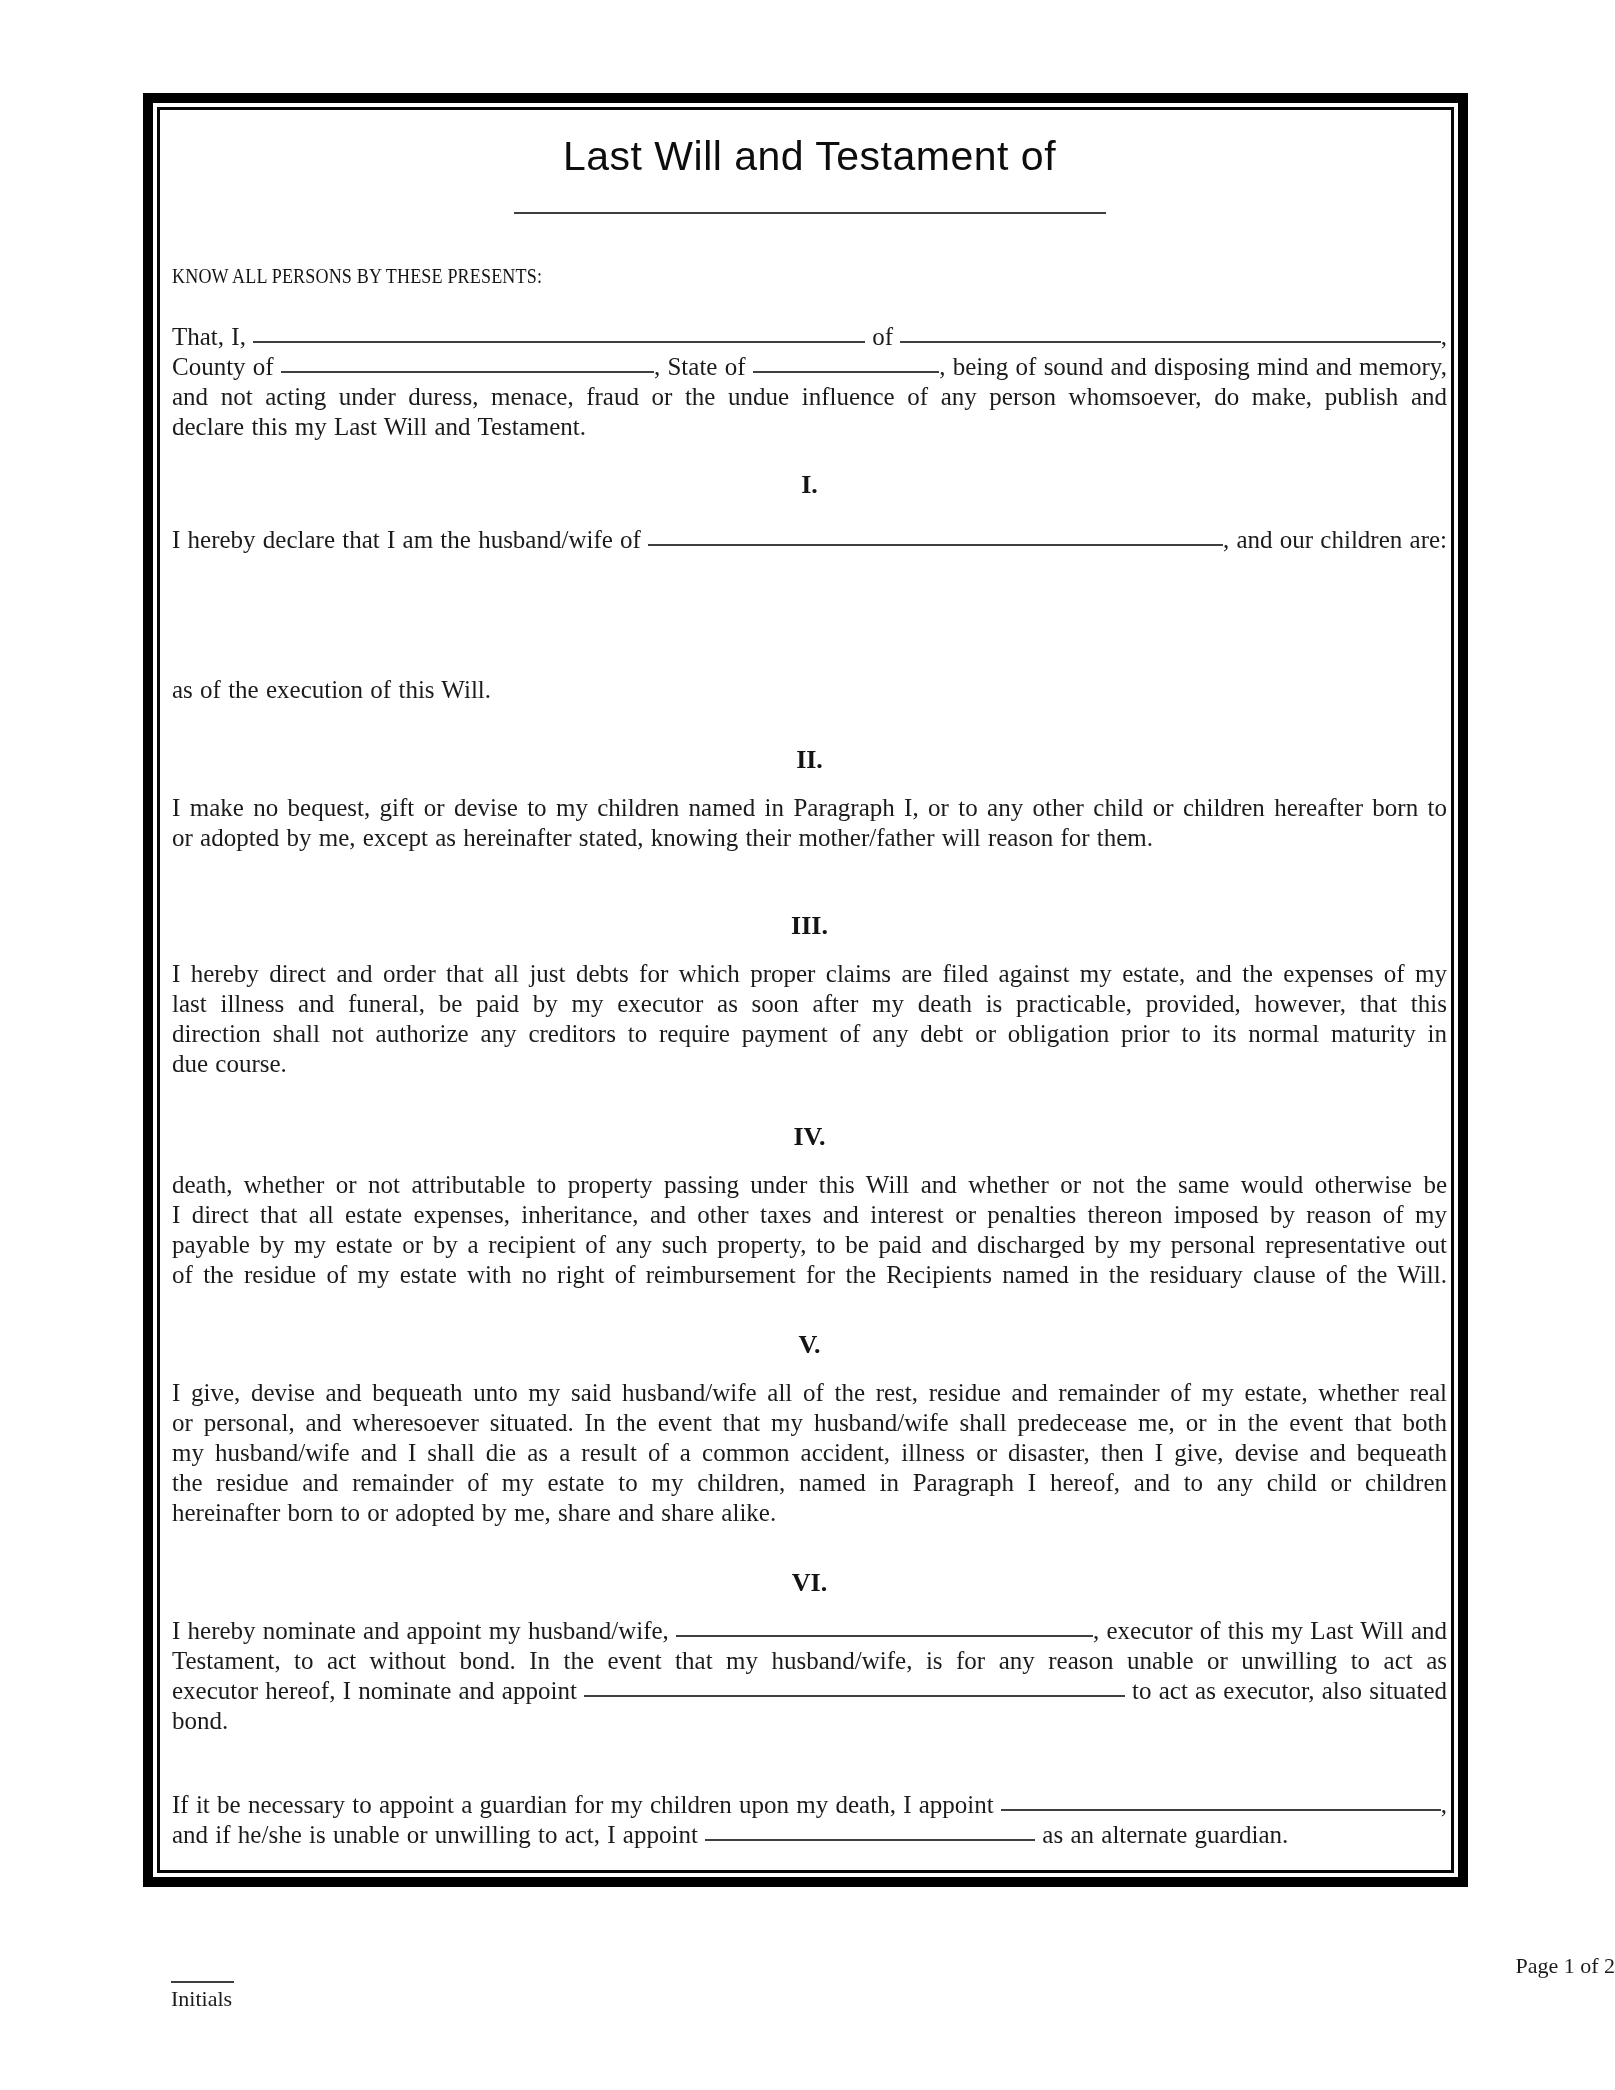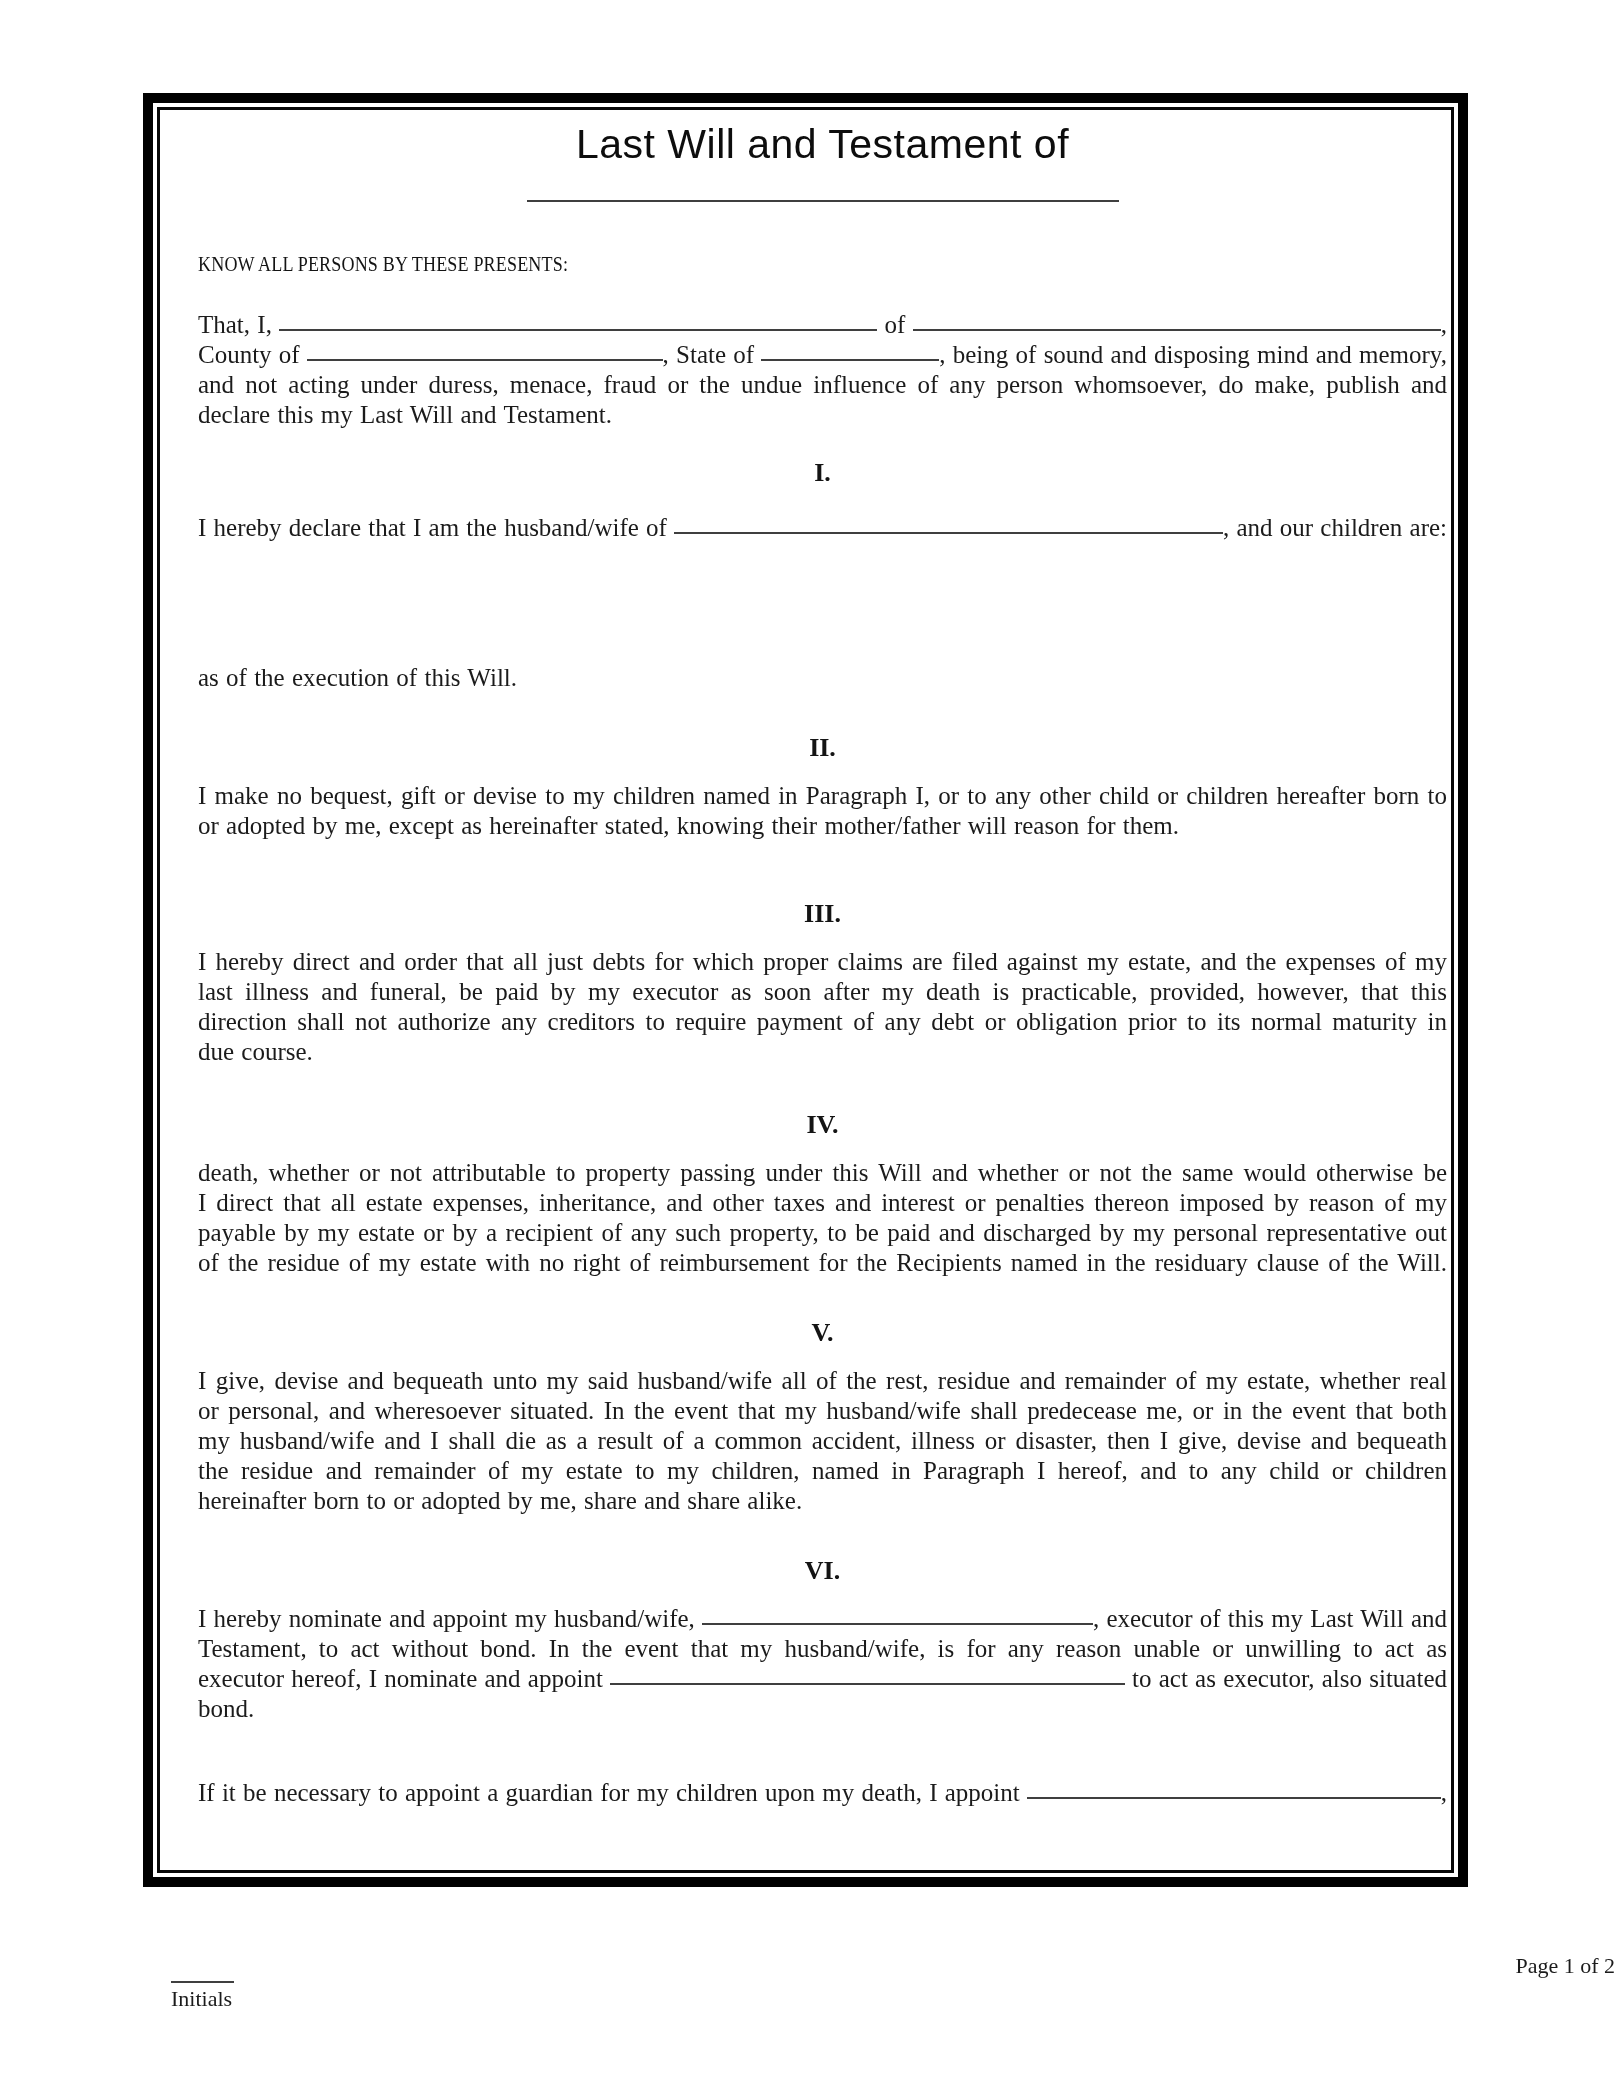--- a/index.html
+++ b/index.html
@@ -10,21 +10,21 @@
     overflow:hidden;
   }
   .frame{
     position:absolute;left:143px;top:93px;width:1325px;height:1794px;
     border:10px solid #000;box-sizing:border-box;background:#fff;
   }
   .frame-inner{
     position:absolute;inset:4px;border:3px solid #070707;
   }
   .content{
-    position:absolute;inset:0;padding:0 4px 0 12px;margin-left:26px;
+    position:absolute;inset:0;padding:12px 4px 0 12px;
   }
   .title{
     margin:10px 0 0;text-align:center;color:#0d0d0d;
     font-family:"Liberation Sans",sans-serif;font-weight:400;
     font-size:41px;line-height:48px;letter-spacing:.5px;
   }
   .title-blank{
     width:592px;height:0;margin:32px auto 0;
     border-top:2px solid #3f3f3f;
   }
@@ -163,20 +163,25 @@
             </div>
           <div class="line">bond.</div>
         </div>
 
         <div class="para" id="p-guardian">
           <div class="line line-flex">
               <span class="seg">If it be necessary to appoint a guardian for my children upon my death, I appoint </span>
               <span class="blank" style="flex: 360 1 0px;"></span>
               <span class="seg">,</span>
             </div>
+          <div class="line line-flex">
+              <span class="seg">and if he/she is unable or unwilling to act, I appoint </span>
+              <span class="blank" style="flex: 0 0 330px;"></span>
+              <span class="seg"> as an alternate guardian.</span>
+            </div>
         </div>
 
       </div>
     </div>
   </div>
 
   <div class="footer-initials">
     <div class="initials-line"></div>
     <div class="initials-label">Initials</div>
   </div>

